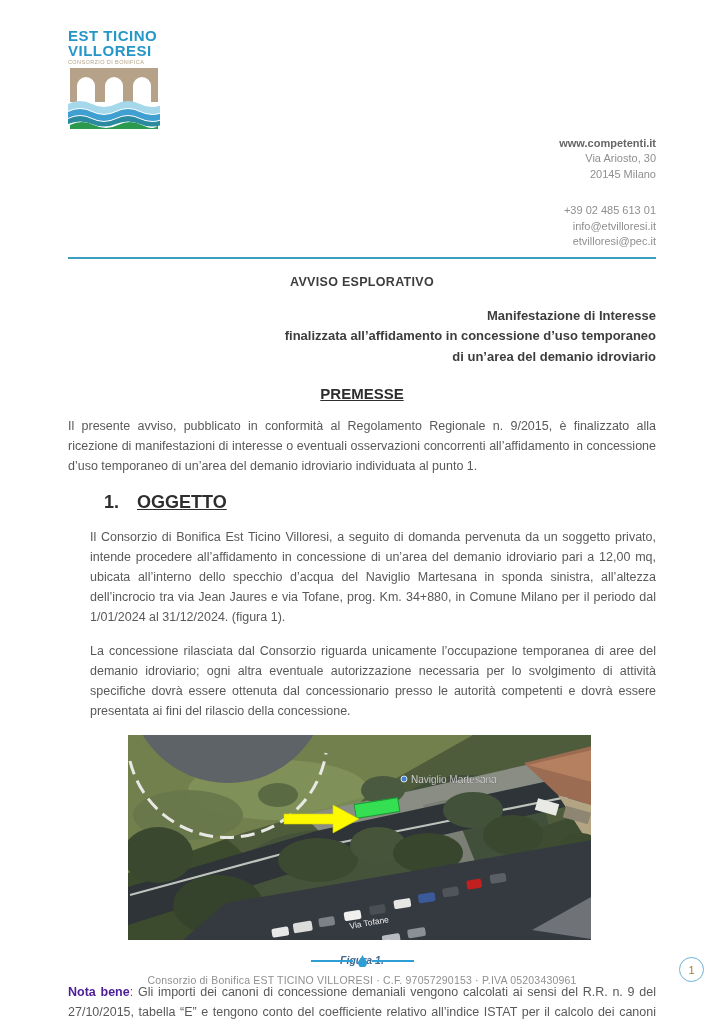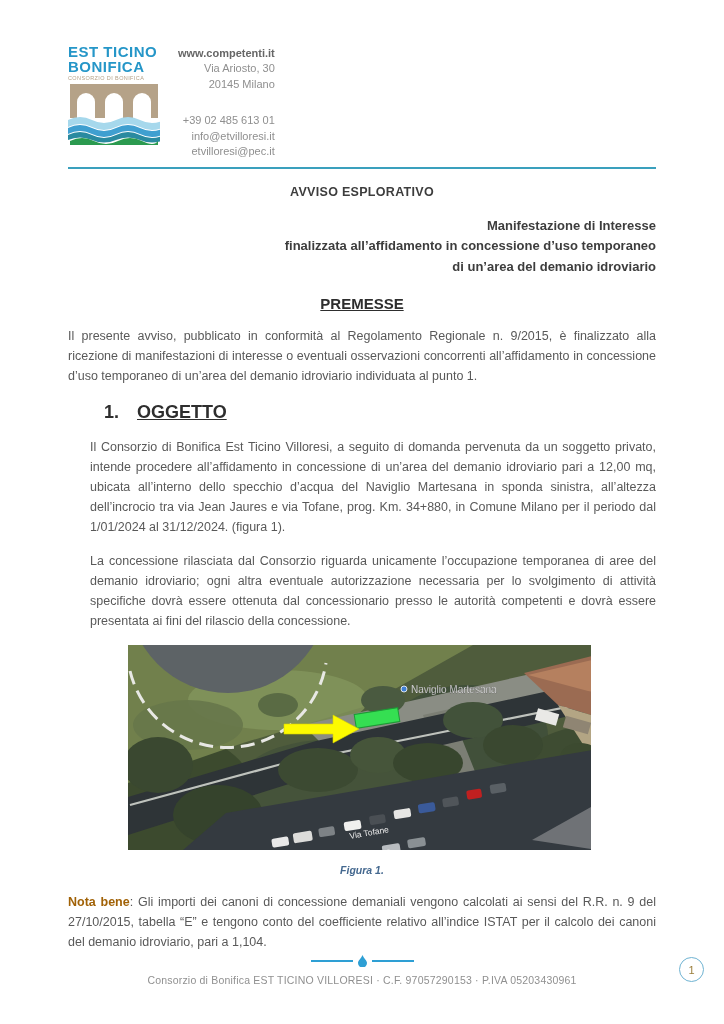--- a/index.html
+++ b/index.html
@@ -10,21 +10,21 @@
     height: 1024px;
     margin: 0 auto;
     background: #ffffff;
     font-family: "Liberation Sans", "DejaVu Sans", sans-serif;
     color: #595959;
     overflow: hidden;
   }
   .content { padding: 0 68px; }
 
   
-  .hdr { display: flex; justify-content: flex-start; padding-top: 44px; }
+  .hdr { display: flex; justify-content: flex-start; padding-top: 28px; flex-direction: column; }
   .logo-block { width: 110px; }
   .logo-text1 { color: #2596c8; font-weight: bold; font-size: 15px; letter-spacing: 0.5px; line-height: 1.0; }
   .logo-text3 { color: #b5a288; font-size: 5.5px; letter-spacing: 0.4px; margin-top: 1px; }
   .logo-art { margin-top: 3px; }
   .contact { text-align: right; font-size: 11px; color: #8f8f8f; line-height: 1.4; padding-top: 2px; }
   .contact .site { font-weight: bold; color: #666666; }
   .contact .grp2 { margin-top: 21px; }
   .hdr-rule { border: 0; border-top: 2.5px solid #3aa0bd; margin-top: 8px; }
 
   
@@ -38,21 +38,21 @@
   .para.indent { margin-left: 22px; }
   .sec-head { margin: 16px 0 0 36px; font-weight: bold; color: #2e2e2e; font-size: 18px; }
   .sec-head .num { margin-right: 18px; }
   .sec-head .lbl { text-decoration: underline; }
 
   
   .mapwrap { margin: 14px 0 0 20px; width: 503px; height: 205px; overflow: hidden; position: relative; padding-left: 40px; }
   .figcap { text-align: center; font-size: 10.5px; font-style: italic; font-weight: bold; color: #44688f; margin-top: 14px; }
 
   .nota { font-size: 12.5px; line-height: 1.6; text-align: justify; margin-top: 16px; }
-  .nota b { color: #a16207; }
+  .nota b { color: #4c1d95; }
 
   
   .footer { position: absolute; left: 0; right: 0; bottom: 38px; }
   .divider { display: flex; align-items: center; justify-content: center; gap: 5px; }
   .divider .seg { width: 42px; height: 2px; background: #2e9fd4; }
   .ftr-text { text-align: center; font-size: 10.5px; color: #909090; margin-top: 7px; letter-spacing: 0.2px; }
   .page-circle {
     position: absolute; right: 20px; top: 2px;
     width: 25px; height: 25px; border: 1.5px solid #6fb3d2; border-radius: 50%;
     display: flex; align-items: center; justify-content: center;
@@ -61,21 +61,21 @@
 </style>
 </head>
 <body>
 
 <div class="page">
   <div class="content">
 
     <div class="hdr">
       <div class="logo-block">
         <div class="logo-text1">EST TICINO</div>
-        <div class="logo-text1">BONIFICA</div>
+        <div class="logo-text1">VILLORESI</div>
         <div class="logo-text3">CONSORZIO DI BONIFICA</div>
         <div class="logo-art">
           <svg width="92" height="62" viewBox="0 0 92 62">
 
             <rect x="2" y="0" width="88" height="34" fill="#b5a288"></rect>
             <path d="M9 34 v-16 a9 9 0 0 1 18 0 v16 z" fill="#ffffff"></path>
             <path d="M37 34 v-16 a9 9 0 0 1 18 0 v16 z" fill="#ffffff"></path>
             <path d="M65 34 v-16 a9 9 0 0 1 18 0 v16 z" fill="#ffffff"></path>
 
             <path d="M0 36 q12 -6 24 0 t24 0 t24 0 t24 0 v7 q-12 6 -24 0 t-24 0 t-24 0 t-24 0 z" fill="#a6d8ec"></path>

